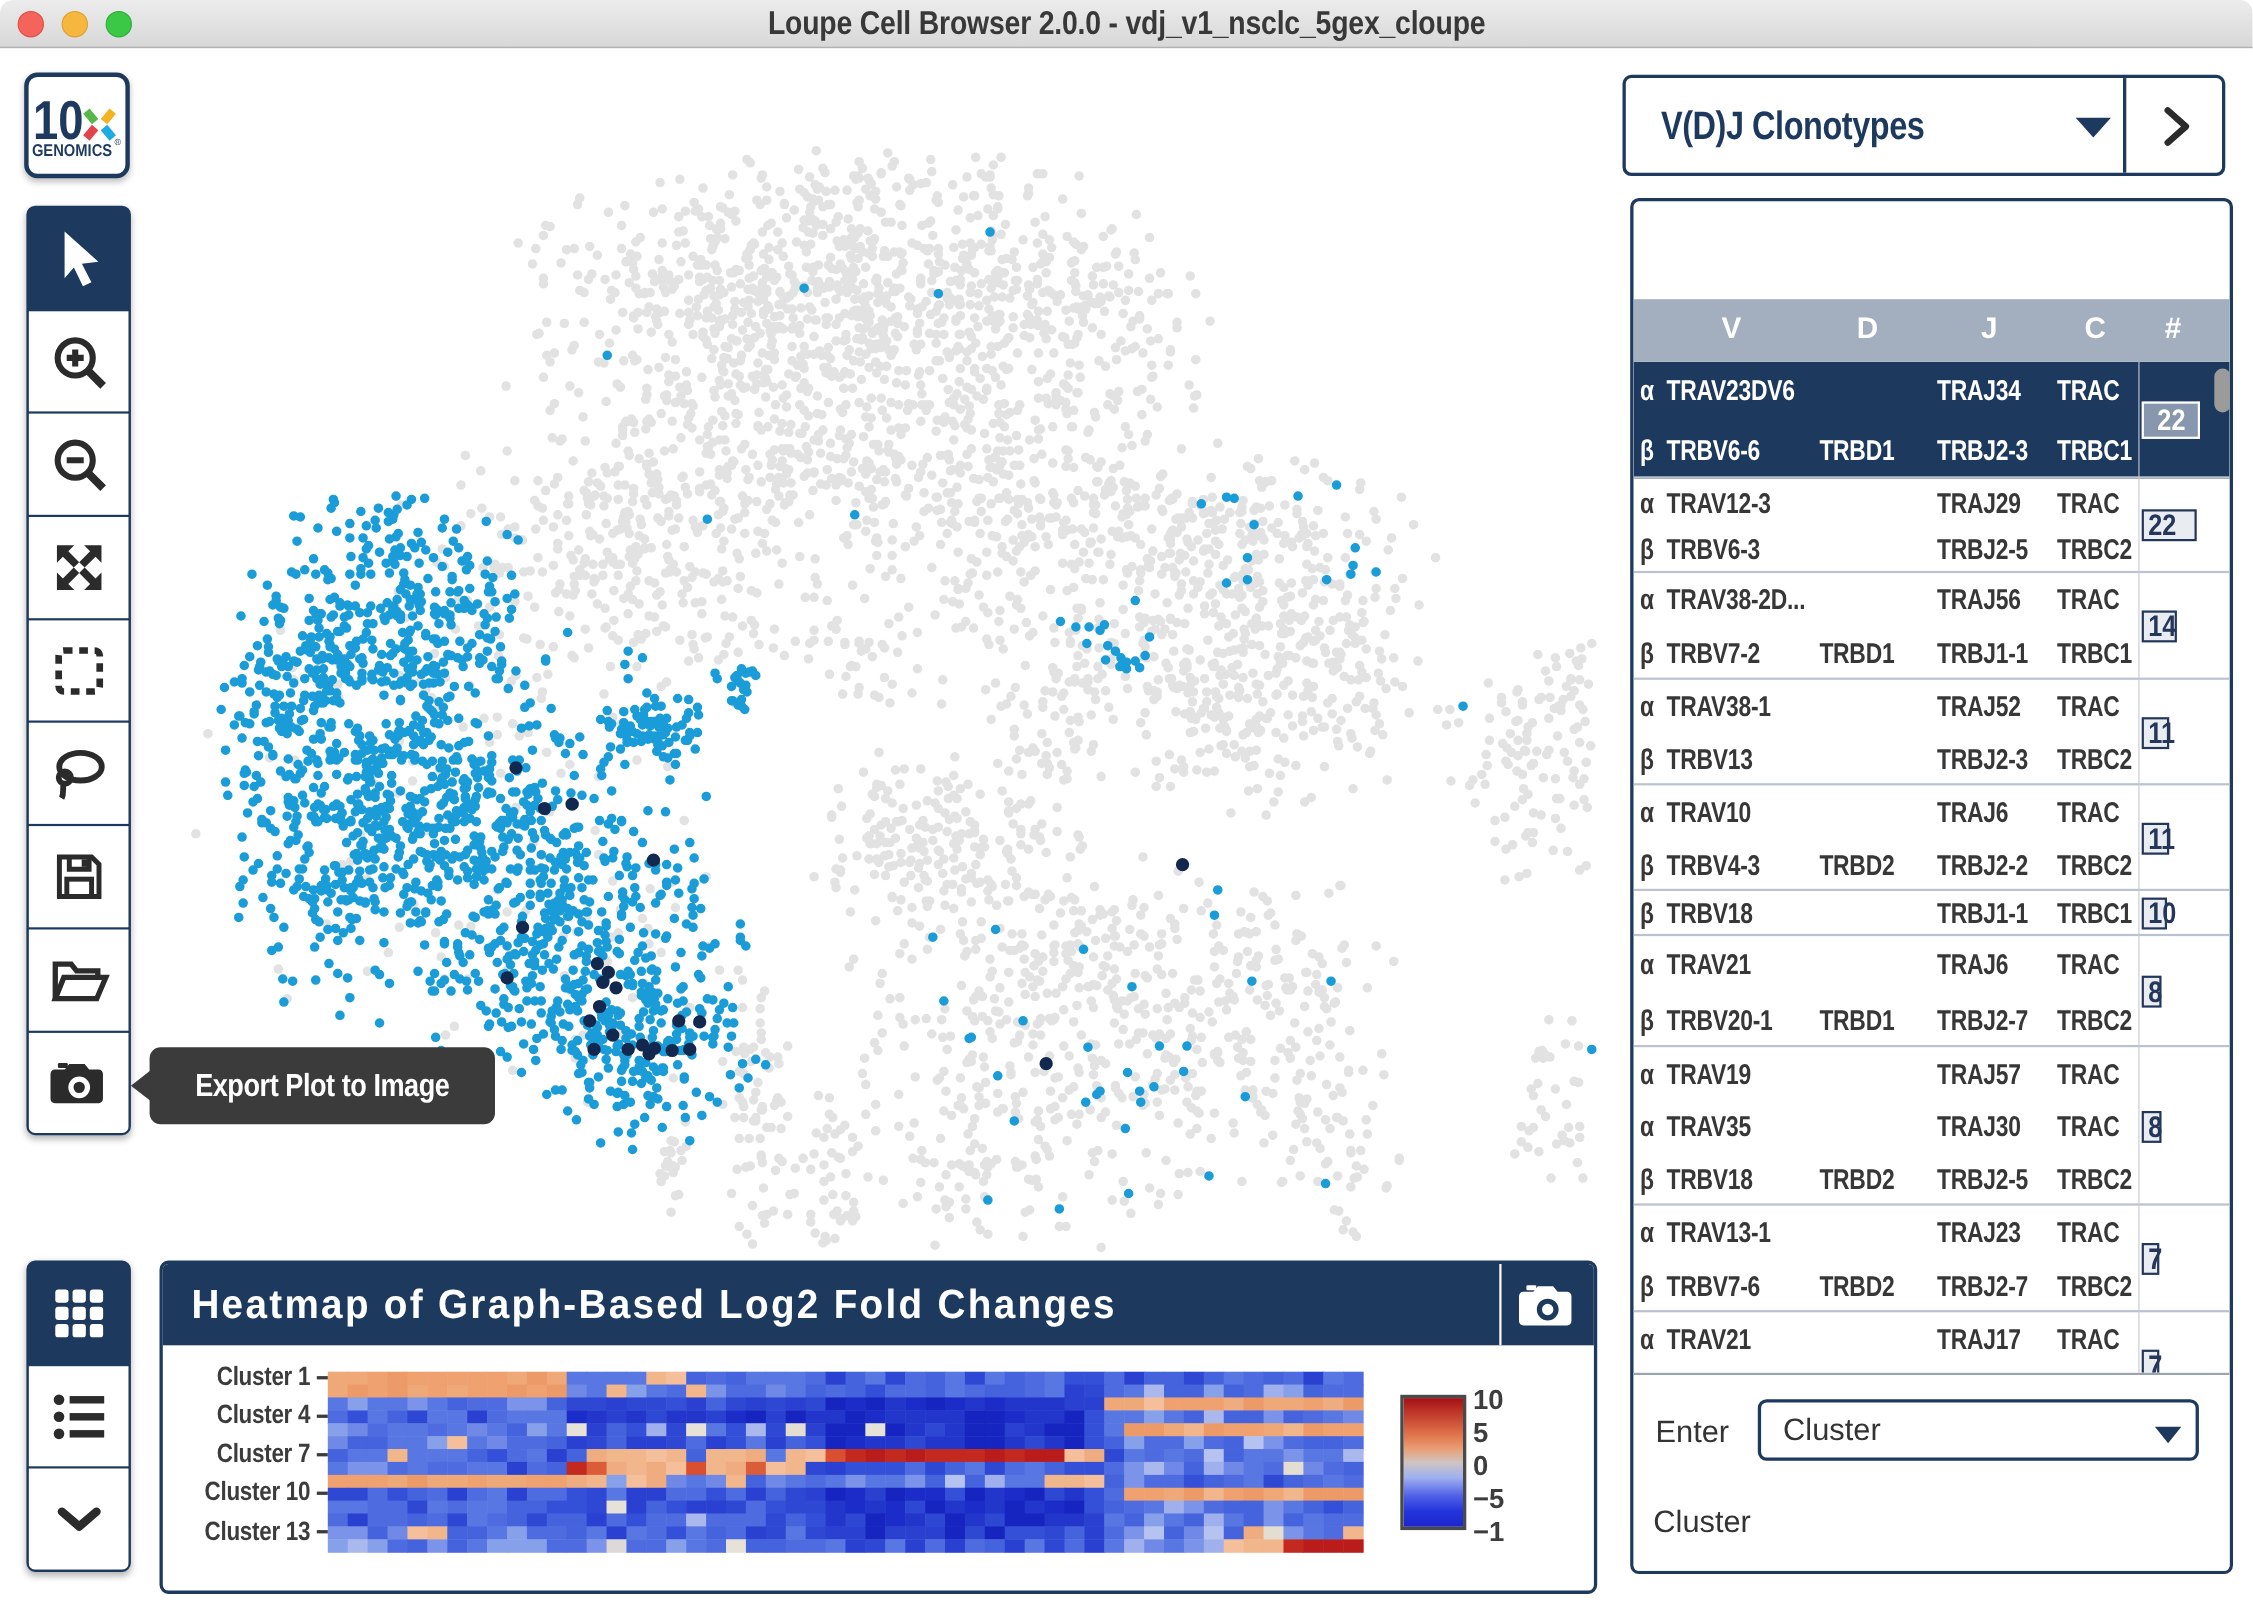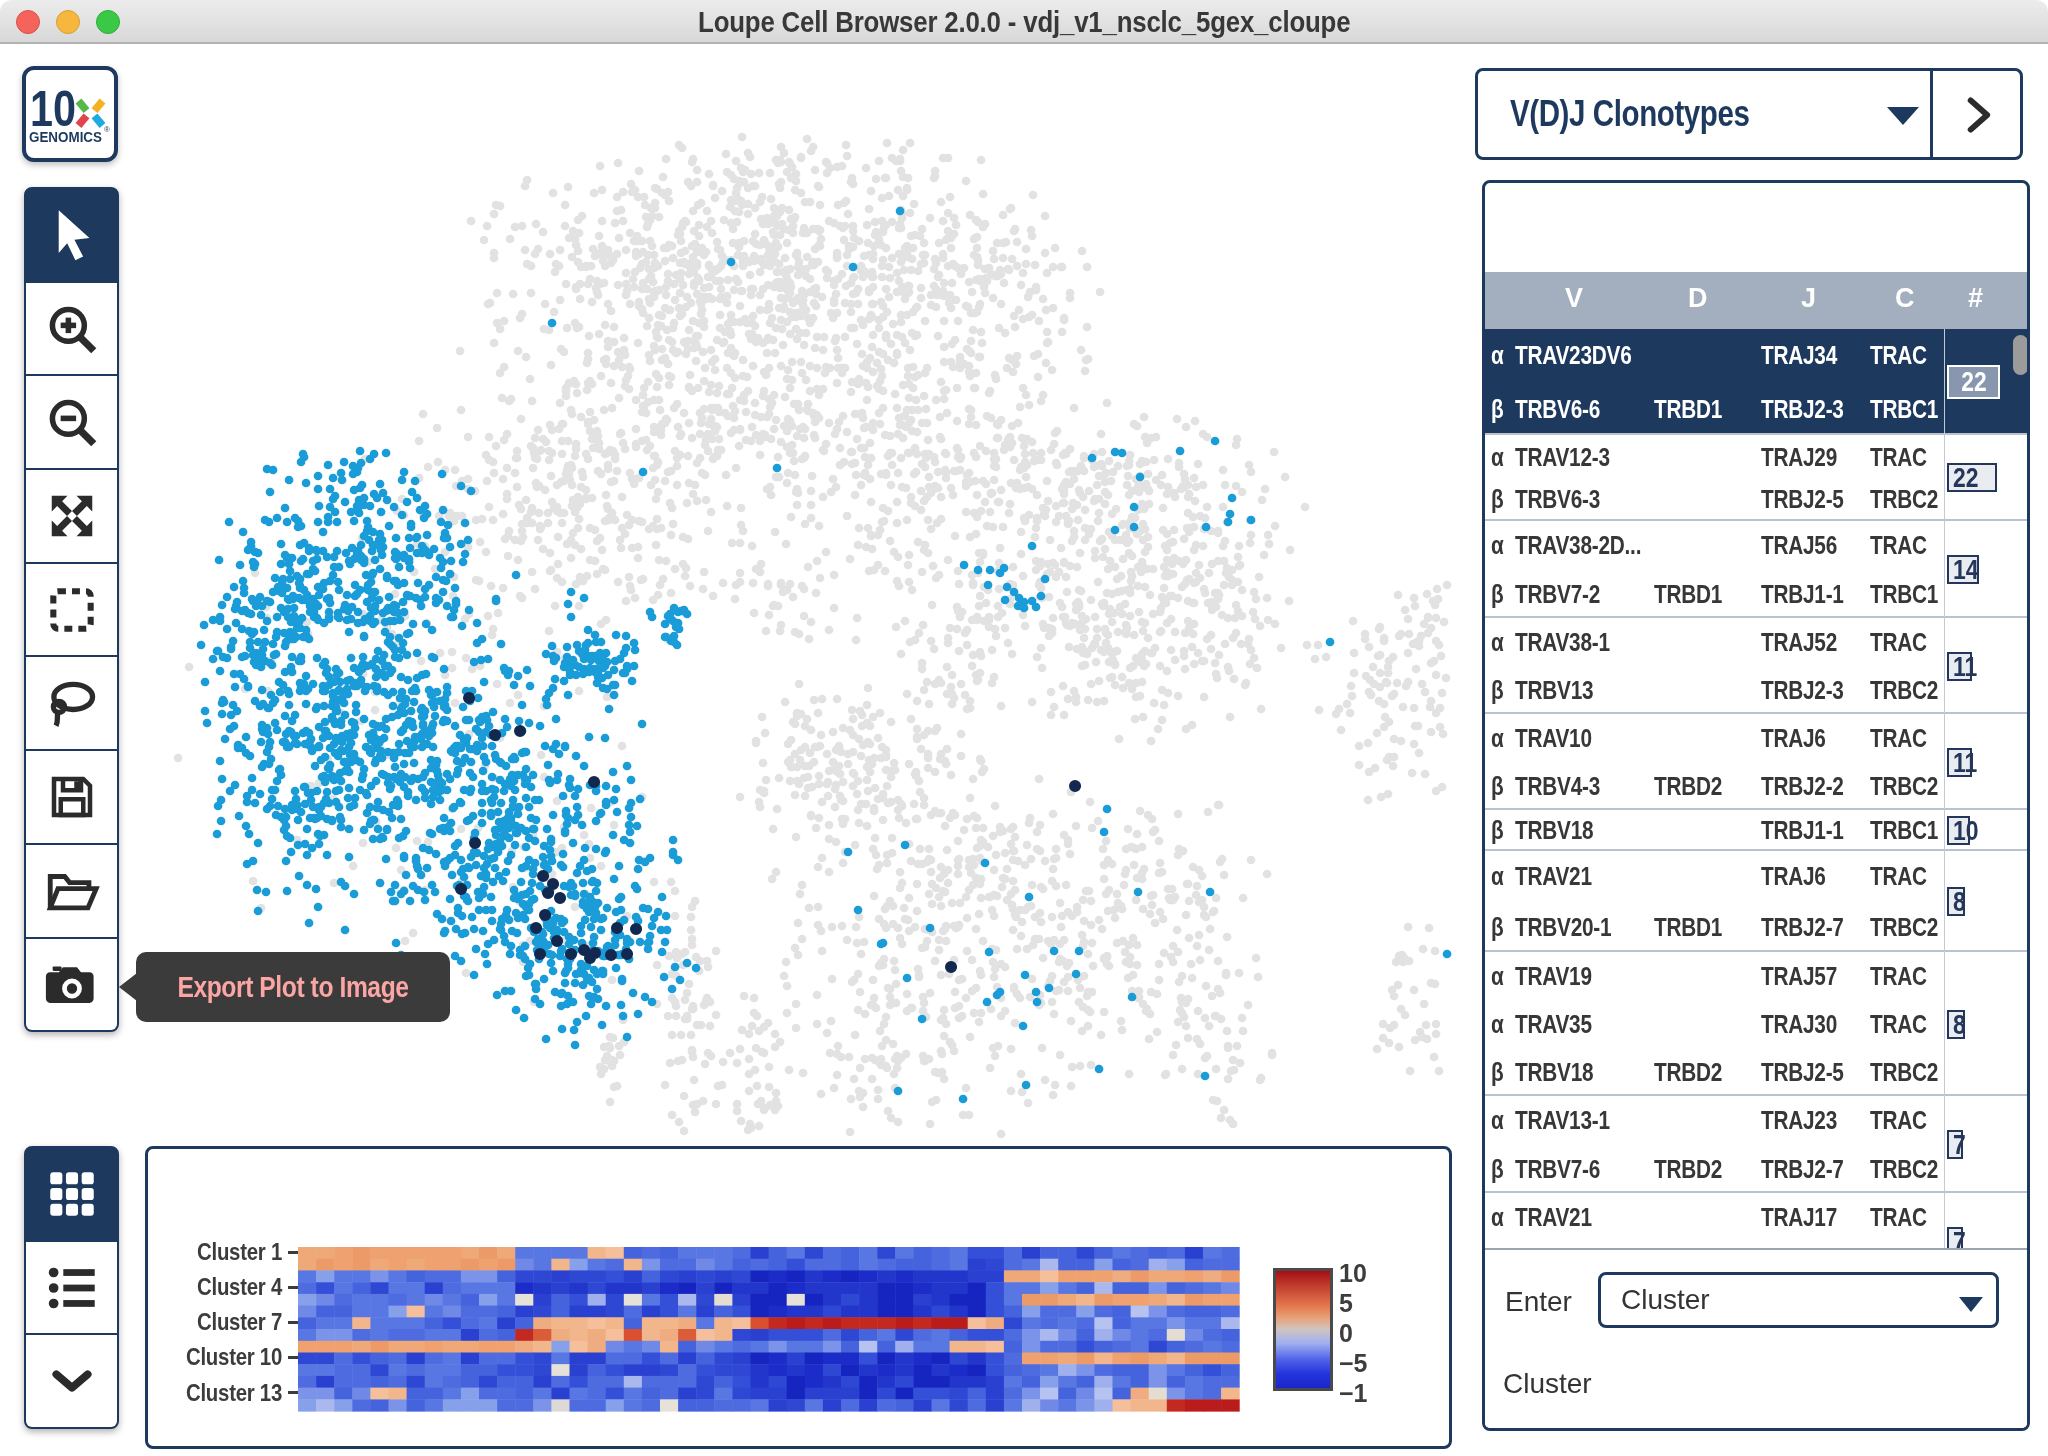--- a/index.html
+++ b/index.html
@@ -15,21 +15,21 @@
   border:4px solid #1d395e; border-radius:12px; box-shadow:0 3px 6px rgba(0,0,0,.25); }
 .toolbar { position:absolute; left:24px; width:95px; background:#1d395e;
   border:2px solid #1d395e; border-radius:8px; box-shadow:0 3px 7px rgba(0,0,0,.3);
   display:flex; flex-direction:column; gap:2px; overflow:hidden; }
 .tb1 { top:187px; }
 .tb2 { top:1146px; }
 .tbtn { width:91px; height:91.7px; background:#fff; display:flex; align-items:center;
   justify-content:center; }
 .tbtn.active { background:#1d395e; }
 .tooltip { position:absolute; left:136px; top:952px; width:314px; height:70px;
-  background:#3b3b3b; border-radius:10px; color:#fca5a5; font-size:29px; font-weight:bold;
+  background:#3b3b3b; border-radius:10px; color:#ffffff; font-size:29px; font-weight:bold;
   line-height:70px; text-align:center; letter-spacing:-0.5px;}
 .tooltip span { display:inline-block; transform:scaleX(.85); transform-origin:50% 50%; }
 .tooltip:before { content:""; position:absolute; left:-17px; top:21px; border:14px solid transparent;
   border-right:18px solid #3b3b3b; border-left:none; }
 .panel { position:absolute; background:#fff; border:3px solid #1d395e; border-radius:8px; }
 .hm { left:145px; top:1146px; width:1307px; height:303px; overflow:hidden;}
 .hmhead { position:absolute; left:0; top:0; width:100%; height:74px; background:#1d395e; }
 .hmtitle { position:absolute; left:26px; top:0; line-height:74px; color:#fff; font-size:37px;
   font-weight:bold; letter-spacing:2.2px; transform:scaleX(.95); transform-origin:0 50%; }
 .hmsep { position:absolute; left:1215px; top:0; width:2px; height:74px; background:#fff; }
@@ -191,20 +191,28 @@
       </svg>
     </div>
     <div class="tbtn">
       <svg width="54" height="54" viewBox="0 0 24 24" fill="none" stroke="#2b2b2b" stroke-width="3.4" stroke-linecap="round" stroke-linejoin="round">
         <path d="M5 9l7 6 7-6"></path>
       </svg>
     </div>
   </div>
 <div class="tooltip"><span>Export Plot to Image</span></div>
 <div class="panel hm">
+  <div class="hmhead">
+    <div class="hmtitle">Heatmap of Graph-Based Log2 Fold Changes</div>
+    <div class="hmsep"></div>
+    <div class="hmcam"><svg width="54" height="54" viewBox="0 0 24 24">
+          <path fill="#ffffff" fill-rule="evenodd" d="M2.2 6.8h4l1.8-2.2h6.2l1.8 2.2h3.8c1 0 1.8.8 1.8 1.8v10c0 1-.8 1.8-1.8 1.8H2.2c-1 0-1.8-.8-1.8-1.8v-10c0-1 .8-1.8 1.8-1.8z M12 9.6a4.4 4.4 0 1 0 0 8.8 4.4 4.4 0 0 0 0-8.8z M12 11.7a2.3 2.3 0 1 1 0 4.6 2.3 2.3 0 0 1 0-4.6z"></path>
+          <rect x="3.4" y="4.2" width="4" height="2" rx="0.5" fill="#ffffff"></rect>
+        </svg></div>
+  </div>
   <svg class="hmbody-svg" width="1307" height="303" viewBox="0 0 1307 303">
     <g transform="translate(-145,-1146)">
         <rect x="295.0" y="1244.0" width="18.60" height="12.22" fill="#efa878"></rect>
         <rect x="313.1" y="1244.0" width="18.60" height="12.22" fill="#efa878"></rect>
         <rect x="331.2" y="1244.0" width="18.60" height="12.22" fill="#f0a170"></rect>
         <rect x="349.3" y="1244.0" width="18.60" height="12.22" fill="#eb9a68"></rect>
         <rect x="367.4" y="1244.0" width="18.60" height="12.22" fill="#f0a170"></rect>
         <rect x="385.5" y="1244.0" width="18.60" height="12.22" fill="#f0a170"></rect>
         <rect x="403.6" y="1244.0" width="18.60" height="12.22" fill="#f0a170"></rect>
         <rect x="421.7" y="1244.0" width="18.60" height="12.22" fill="#f0a170"></rect>

